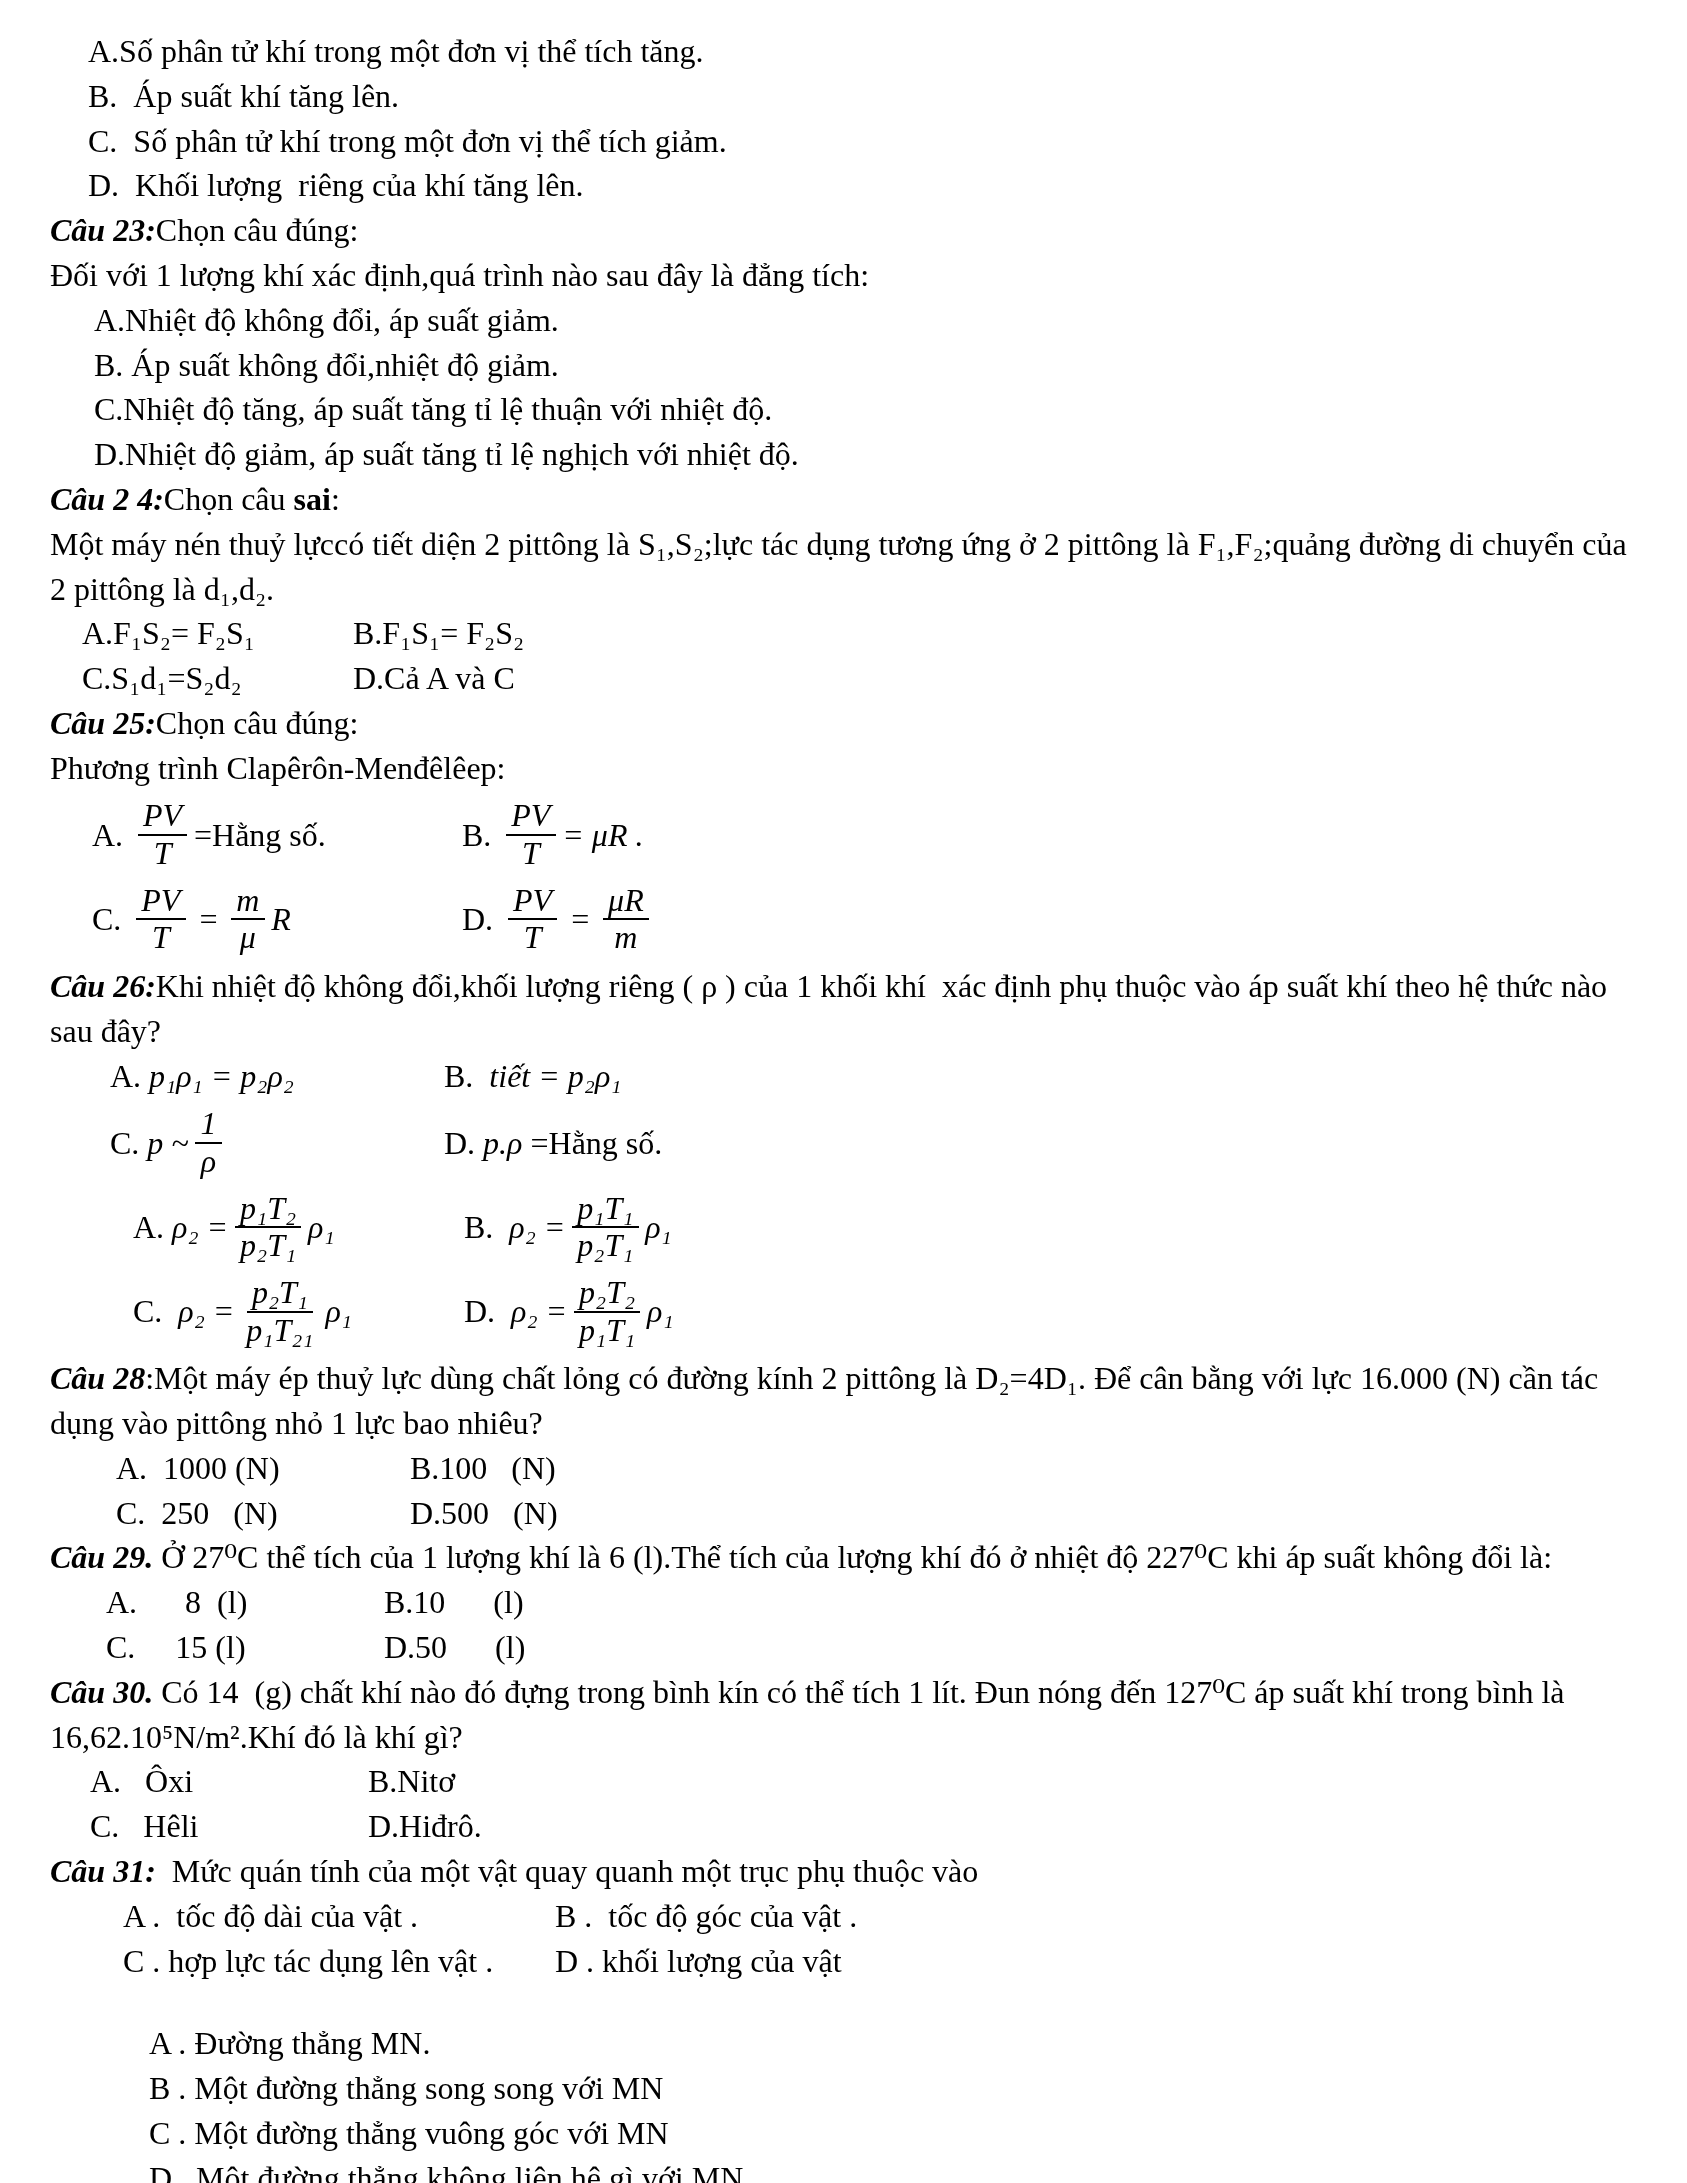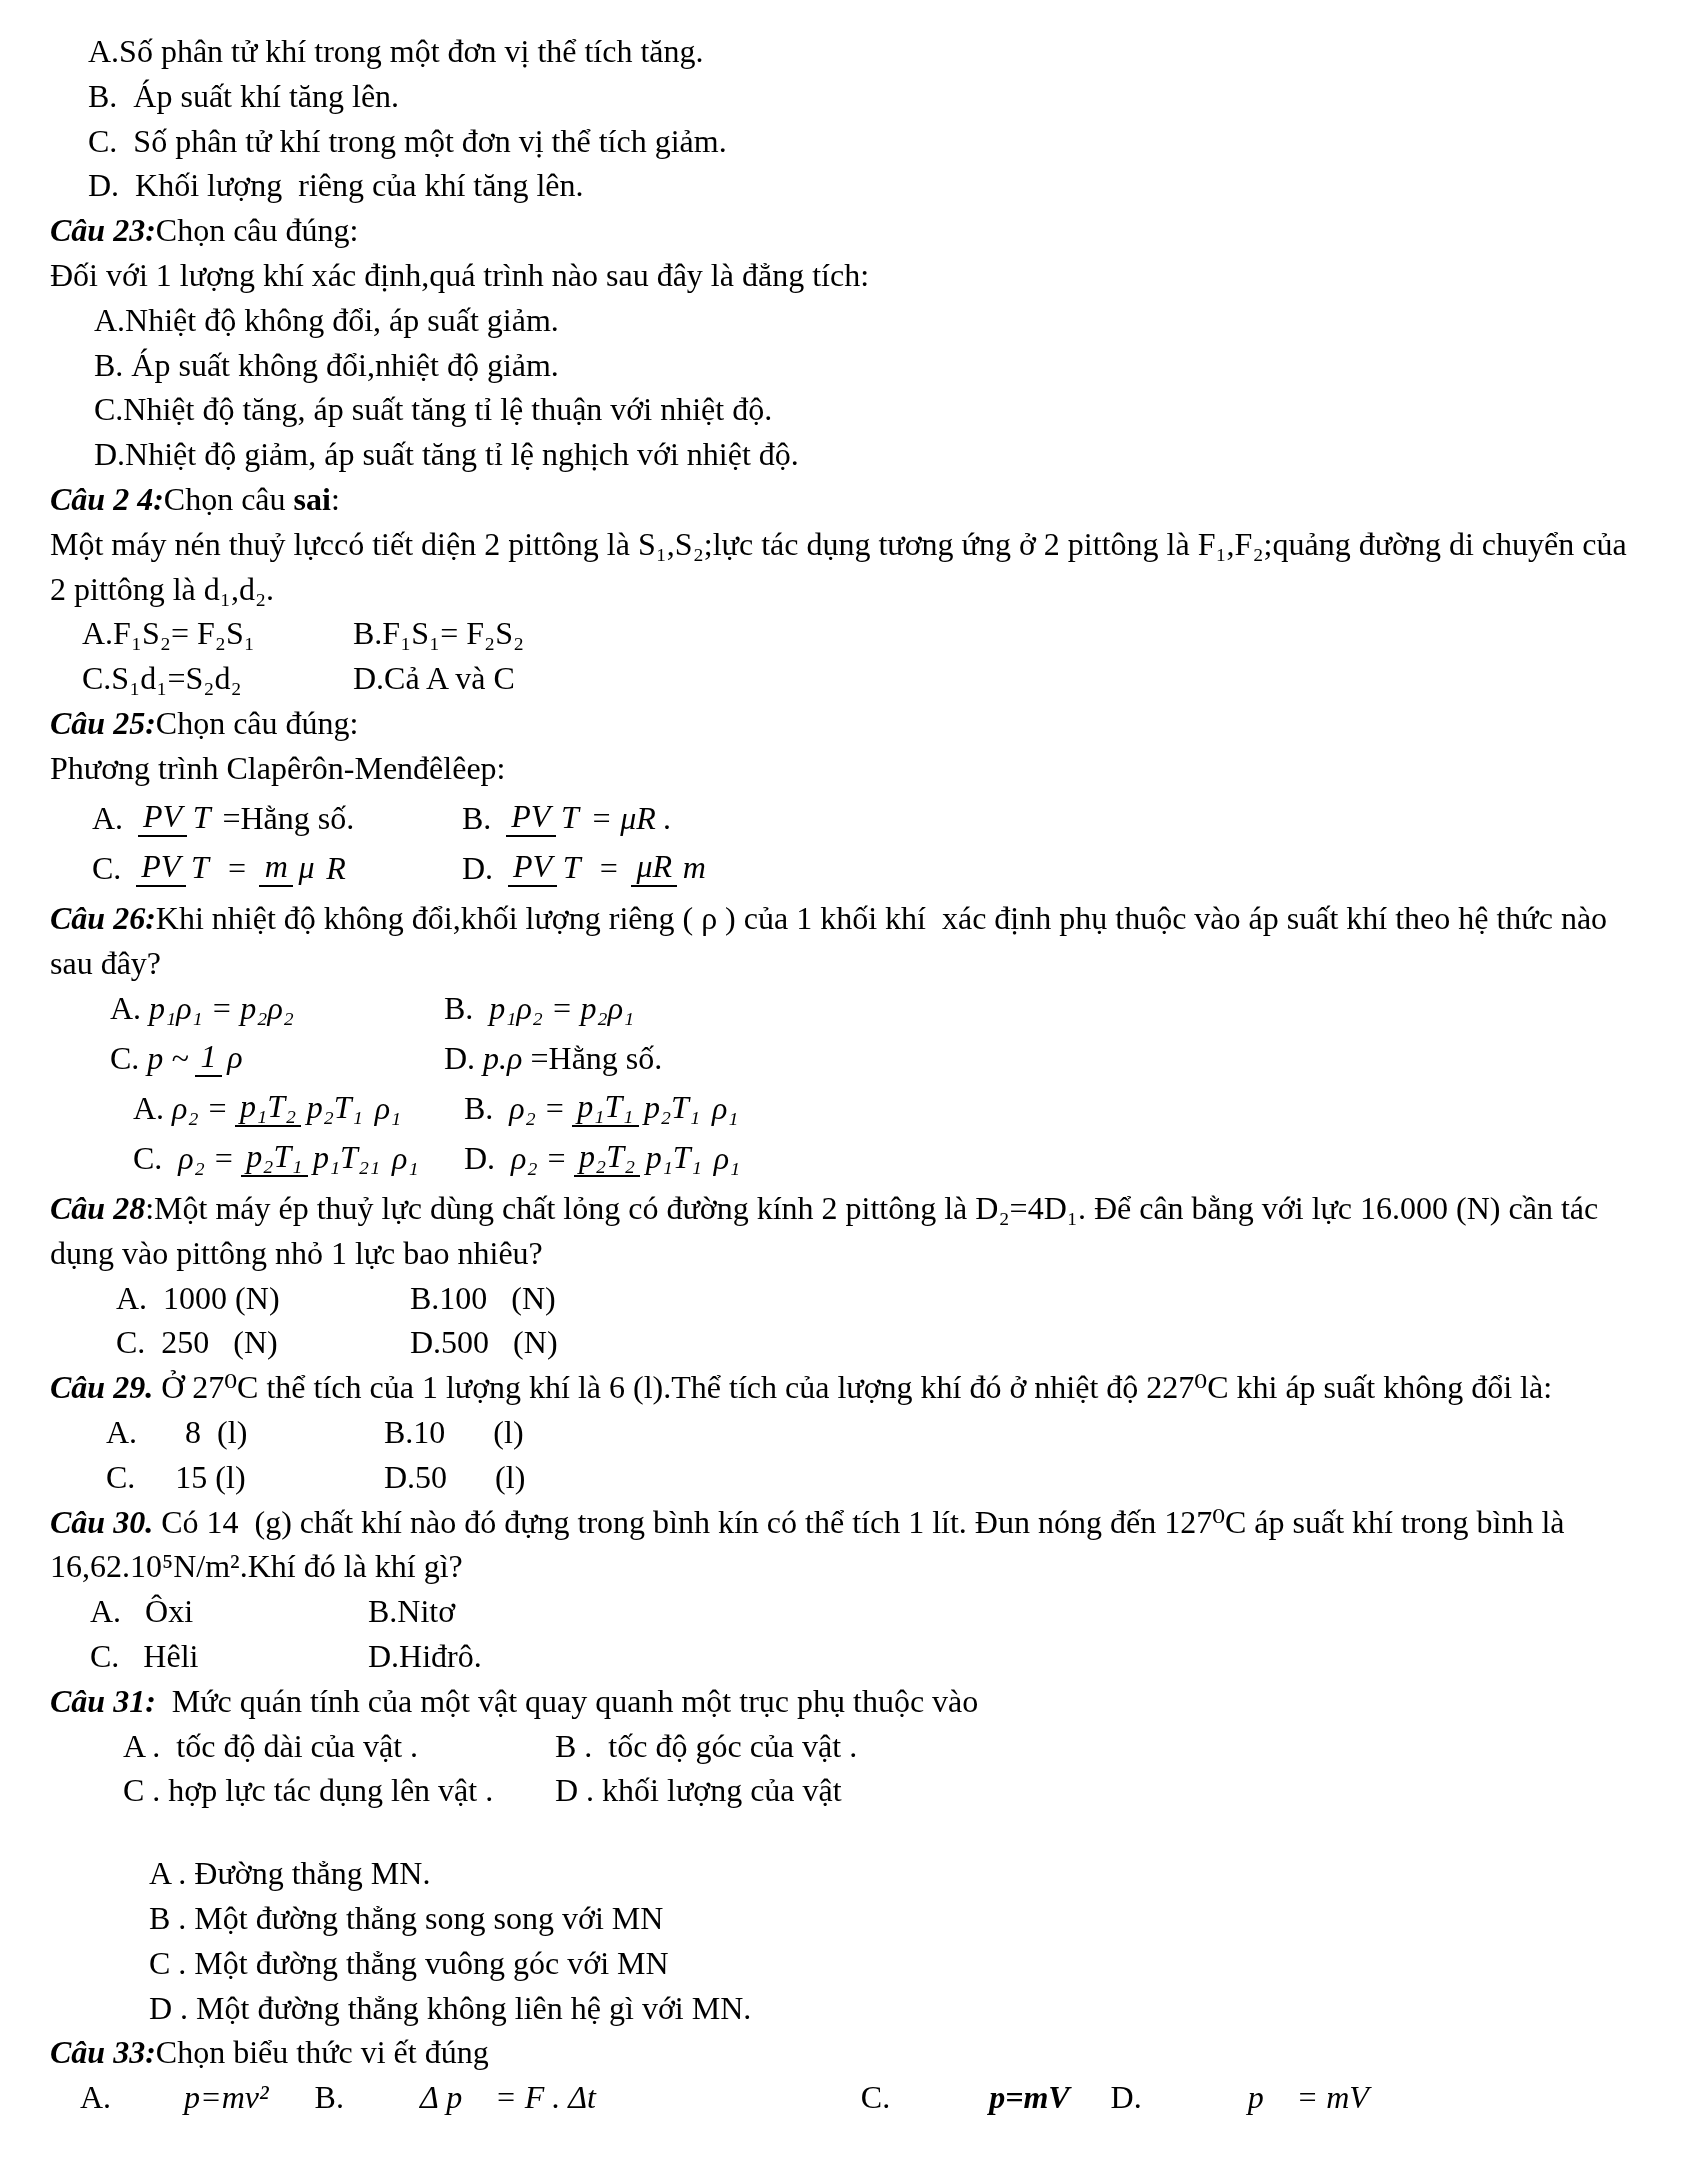--- a/index.html
+++ b/index.html
@@ -19,21 +19,21 @@
   .qlabel { font-weight: bold; font-style: italic; white-space: pre; }
   .b { font-weight: bold; }
   .math { font-style: italic; white-space: pre; }
   .mathpad { margin: 0 5.3px; }
   .row { display: flex; align-items: center; }
   .cell { display: inline-flex; align-items: center; }
   .c1 { flex: 0 0 auto; }
   .frow { margin: 5.3px 0; }
   .frac {
     display: inline-flex;
-    flex-direction: row;
+    flex-direction: column;
     align-items: center;
     font-style: italic;
     line-height: 1.12;
     margin: 2.6px 6.6px;
     text-align: center;
   }
   .frac .num { border-bottom: 2px solid #000; padding: 0 5.3px; }
   .frac .den { padding: 0 5.3px; }
   .ind1 { margin-left: 38px; }
   .ind2 { margin-left: 44px; }
@@ -140,21 +140,21 @@
   </div>
 
   <div class="line"><span class="qlabel">Câu 26:</span><span>Khi nhiệt độ không đổi,khối lượng riêng ( ρ ) của 1 khối khí  xác định phụ thuộc vào áp suất khí theo hệ thức nào sau đây?</span></div>
   <div class="row ml90">
     <span class="cell c1 cw505">
       <span class="t">A. </span>
       <span class="math">p₁ρ₁ = p₂ρ₂</span>
     </span>
     <span class="cell">
       <span class="t">B.  </span>
-      <span class="math">p₁ρ₂ = p₂ρ₁</span>
+      <span class="math">tiết = p₂ρ₁</span>
     </span>
   </div>
   <div class="row frow ml90">
     <span class="cell c1 cw505">
       <span class="t">C. </span>
       <span class="math">p ~</span>
       <span class="frac">
           <span class="num">1</span>
           <span class="den">ρ</span>
         </span>

